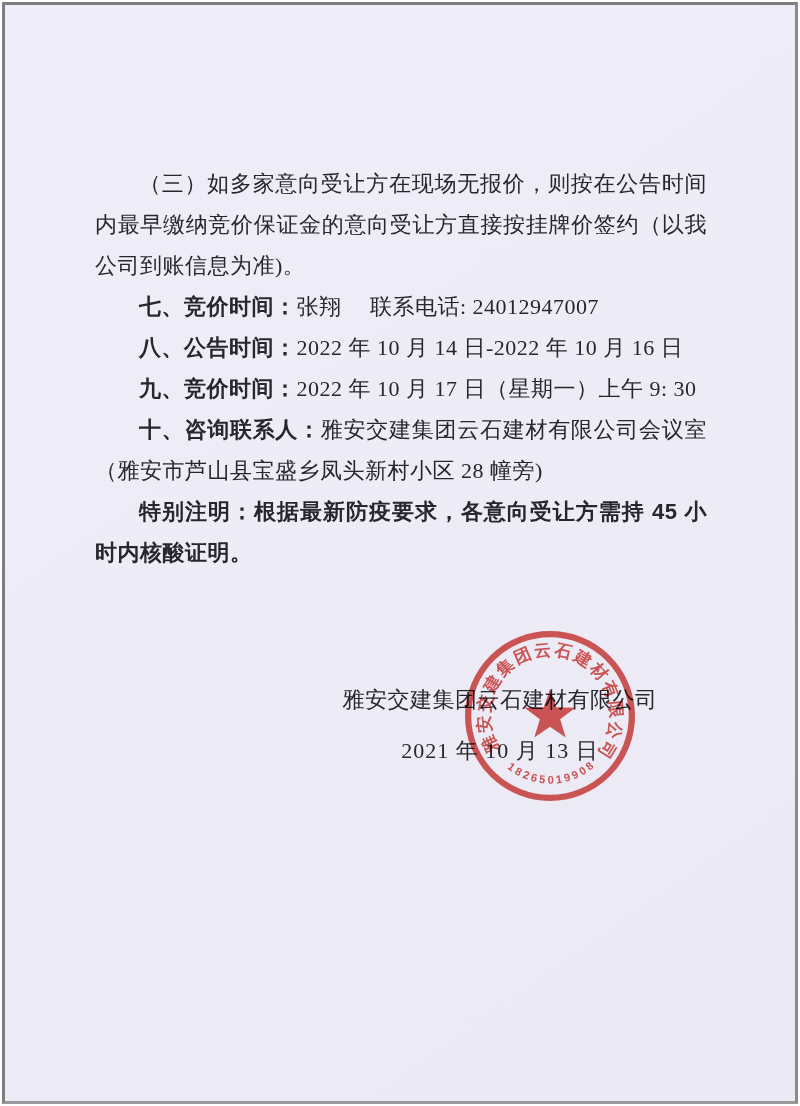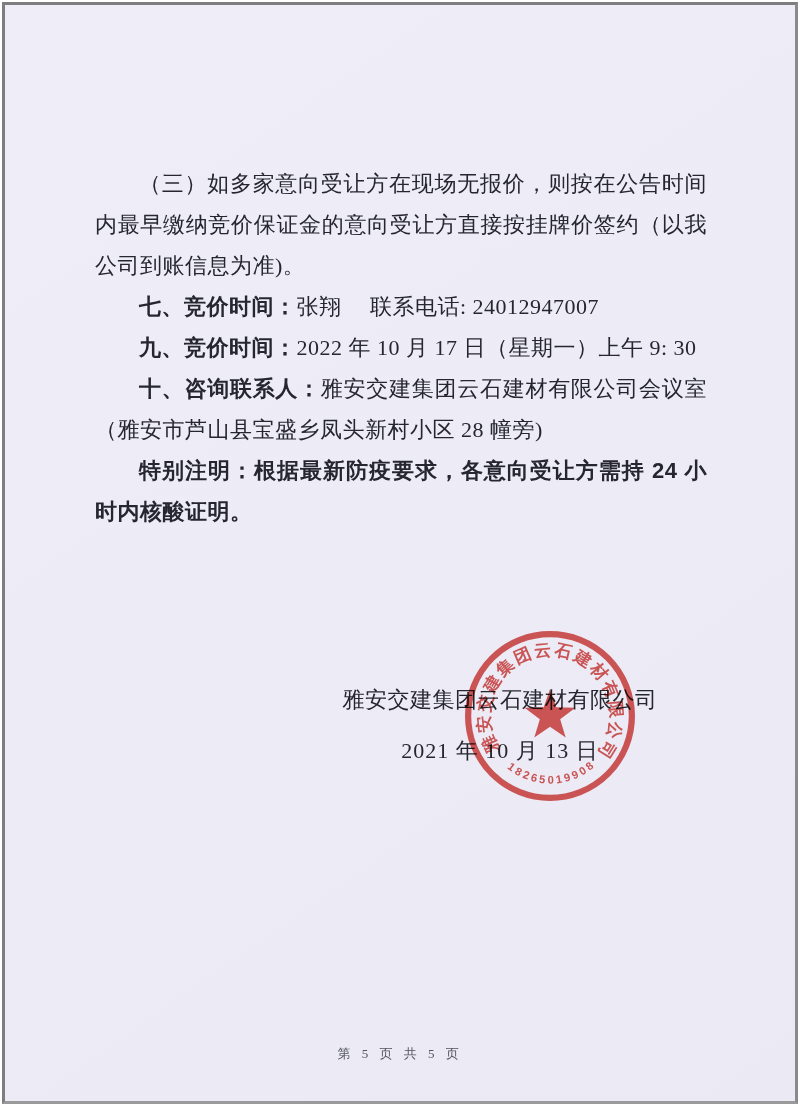--- a/index.html
+++ b/index.html
@@ -81,23 +81,24 @@
   }
 </style>
 </head>
 <body>
 
 <div class="scan-page">
 
   <div class="content">
     <p class="para"><span class="seg">（三）如多家意向受让方在现场无报价，则按在公告时间内最早缴纳竞价保证金的意向受让方直接按挂牌价签约（以我公司到账信息为准)。</span></p>
     <p class="para"><span class="seg hei">七、竞价时间：</span><span class="seg">张翔　 联系电话: 24012947007</span></p>
+    <p class="para"><span class="seg hei">八、公告时间：</span><span class="seg">2022 年 10 月 14 日-2022 年 10 月 16 日</span></p>
     <p class="para"><span class="seg hei">九、竞价时间：</span><span class="seg">2022 年 10 月 17 日（星期一）上午 9: 30</span></p>
     <p class="para"><span class="seg hei">十、咨询联系人：</span><span class="seg">雅安交建集团云石建材有限公司会议室（雅安市芦山县宝盛乡凤头新村小区 28 幢旁)</span></p>
-    <p class="para"><span class="seg hei">特别注明：根据最新防疫要求，各意向受让方需持 24 小时内核酸证明。</span></p>
+    <p class="para"><span class="seg hei">特别注明：根据最新防疫要求，各意向受让方需持 45 小时内核酸证明。</span></p>
   </div>
 
   <div class="signature">
     <div class="company">雅安交建集团云石建材有限公司</div>
     <div class="sig-date">2021 年 10 月 13 日</div>
   </div>
 
   <svg class="seal" viewBox="0 0 200 200" xmlns="http://www.w3.org/2000/svg">
     <defs>
       <path id="arcTop" d="M 44.3 139.0 A 68 68 0 1 1 155.7 139.0" fill="none"></path>
@@ -106,15 +107,14 @@
     <circle cx="100" cy="100" r="92" fill="none" stroke-width="7" stroke="#d6443f"></circle>
     <polygon points="100,70 107.05,90.29 128.53,90.73 111.41,103.71 117.63,124.27 100,112 82.37,124.27 88.59,103.71 71.47,90.73 92.95,90.29" fill="#d6443f"></polygon>
     <text class="ring-chars" fill="#d6443f">
       <textPath href="#arcTop" startOffset="2">雅安交建集团云石建材有限公司</textPath>
     </text>
     <text class="ring-nums" fill="#d6443f">
       <textPath href="#arcBottom" startOffset="14%">18265019908</textPath>
     </text>
   </svg>
 
-  <div class="page-footer">第 5 页 共 5 页</div>
 
 </div>
 
 </body></html>

